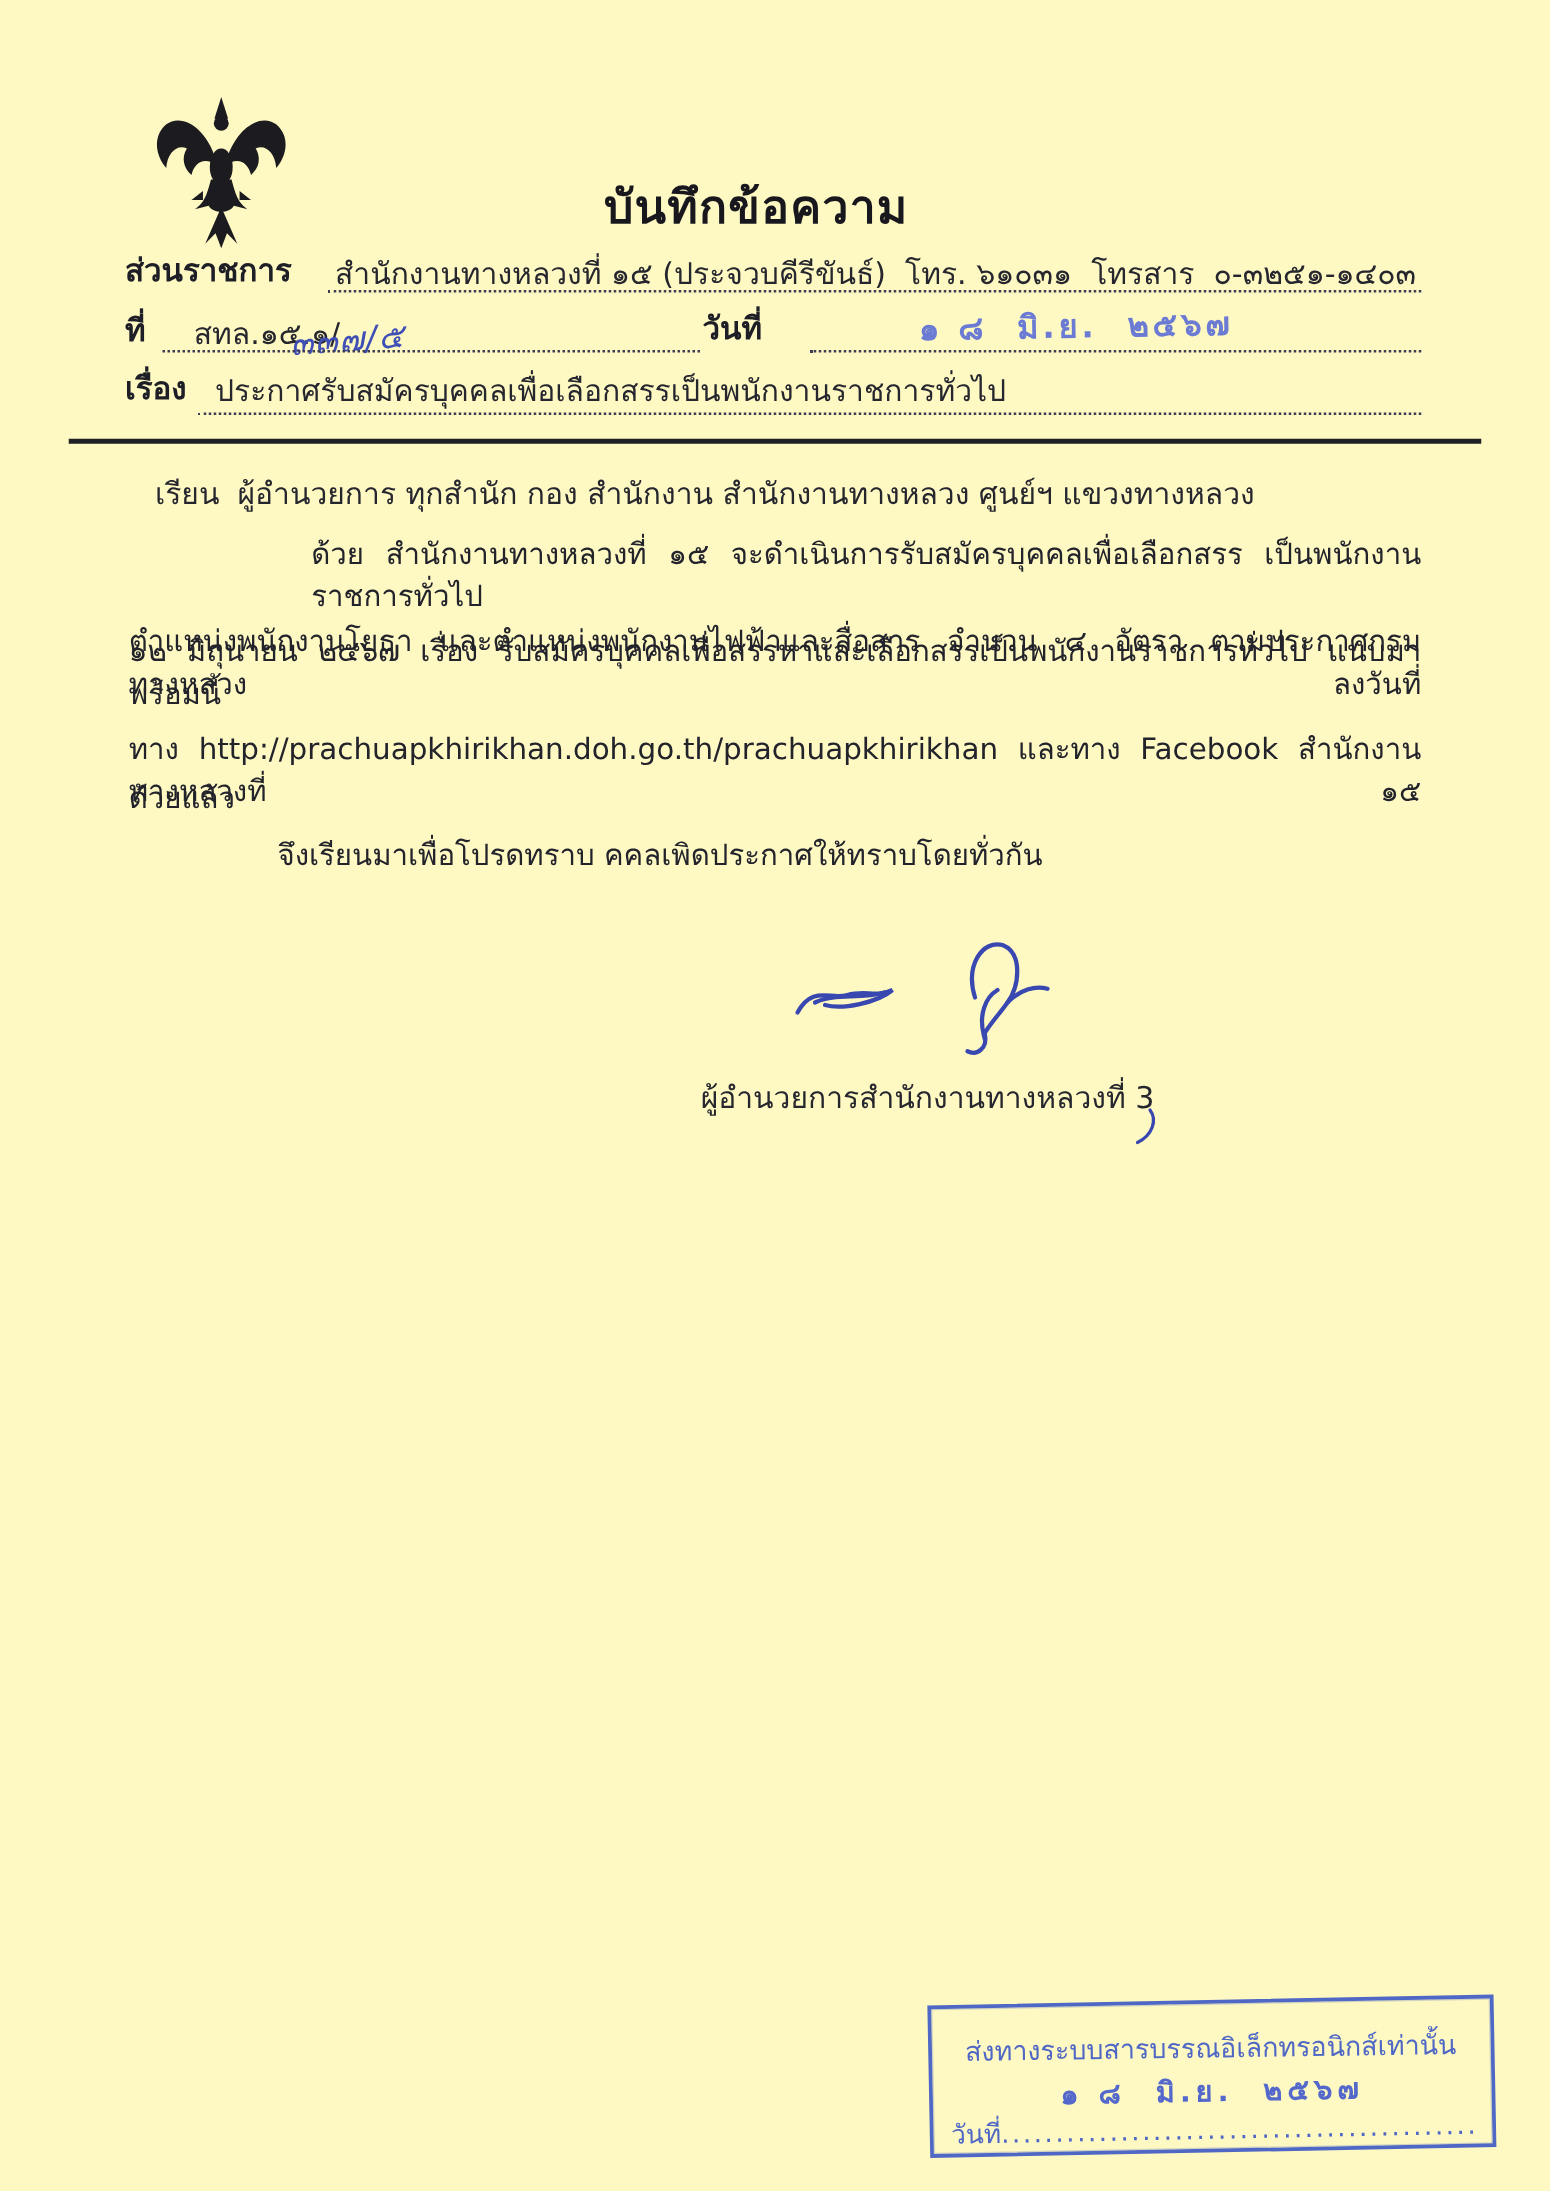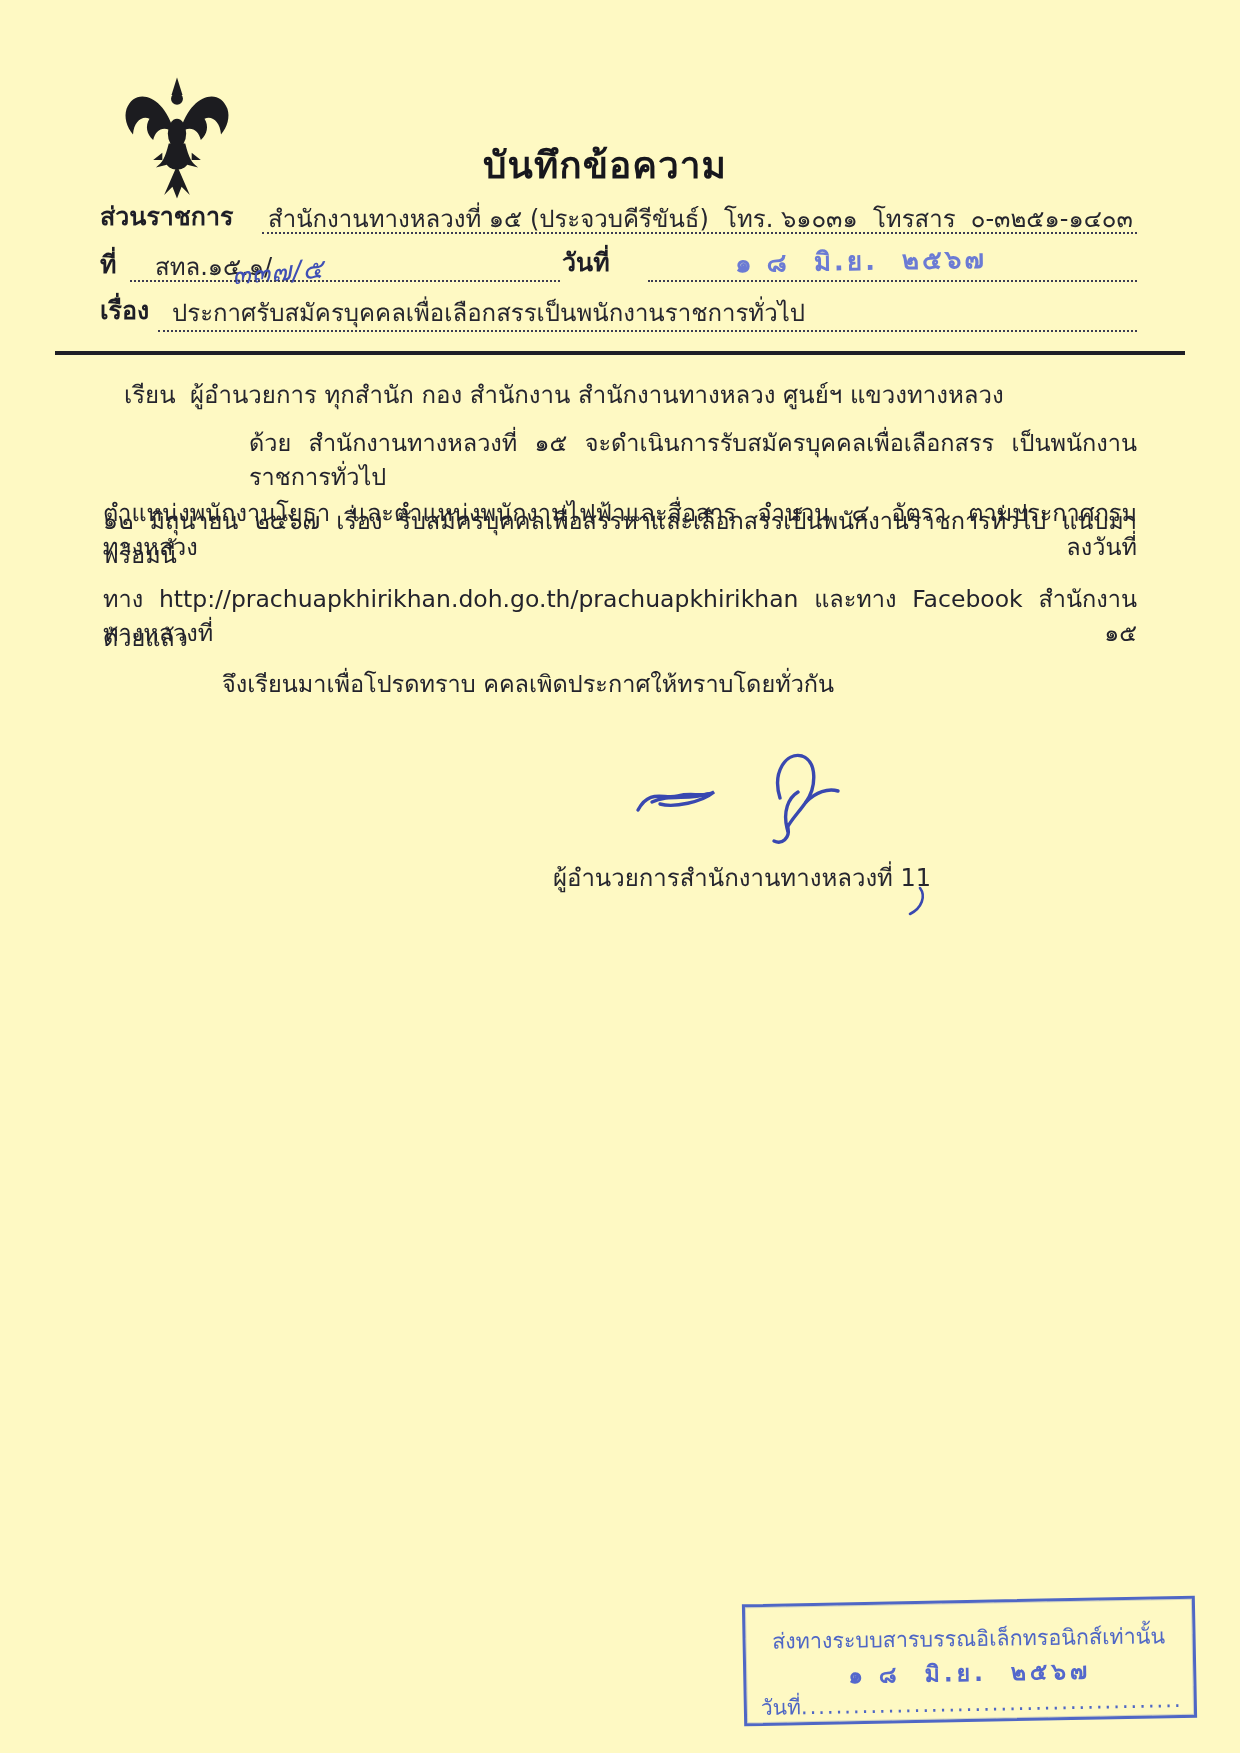--- a/index.html
+++ b/index.html
@@ -89,21 +89,21 @@
   <svg class="abs" style="left:630px;top:748px;" width="220" height="100" viewBox="0 0 220 100">
     <g fill="none" stroke="#3948b0" stroke-width="3.4" stroke-linecap="round">
       <path d="M8,62 C20,40 34,52 48,48 C62,44 72,50 84,44 C72,54 44,60 30,56"></path>
       <path d="M22,54 C38,46 58,52 78,46"></path>
       <path d="M150,50 C142,24 156,4 172,8 C188,14 186,40 176,54 C169,64 161,72 157,80 C153,64 158,50 168,44"></path>
       <path d="M176,54 C186,44 198,40 208,43"></path>
       <path d="M158,80 C160,90 152,97 144,93"></path>
     </g>
   </svg>
 
-  <div class="abs sig-block" style="left:532px;top:858px;width:420px;">ผู้อำนวยการสำนักงานทางหลวงที่ 11</div>
+  <div class="abs sig-block" style="left:532px;top:858px;width:420px;">ผู้อำนวยการสำนักงานทางหลวงที่ 3</div>
 
   <svg class="abs" style="left:905px;top:886px;" width="22" height="30" viewBox="0 0 22 30">
     <path d="M15,2 C21,10 17,22 5,28" fill="none" stroke="#3948b0" stroke-width="2.6" stroke-linecap="round"></path>
   </svg>
 
   <div class="abs stampbox" style="left:743px;top:1600px;width:447px;height:116px;">
     <div class="abs stamp-line1" style="left:8px;top:18px;width:430px;">ส่งทางระบบสารบรรณอิเล็กทรอนิกส์เท่านั้น</div>
     <div class="abs stamp-date pre" style="left:0px;top:52px;width:447px;">๑ ๘  มิ.ย.  ๒๕๖๗</div>
     <div class="abs stamp-dateline" style="left:14px;top:84px;width:420px;">
       <span>วันที่</span><span class="stamp-dots">.........................................................</span>

